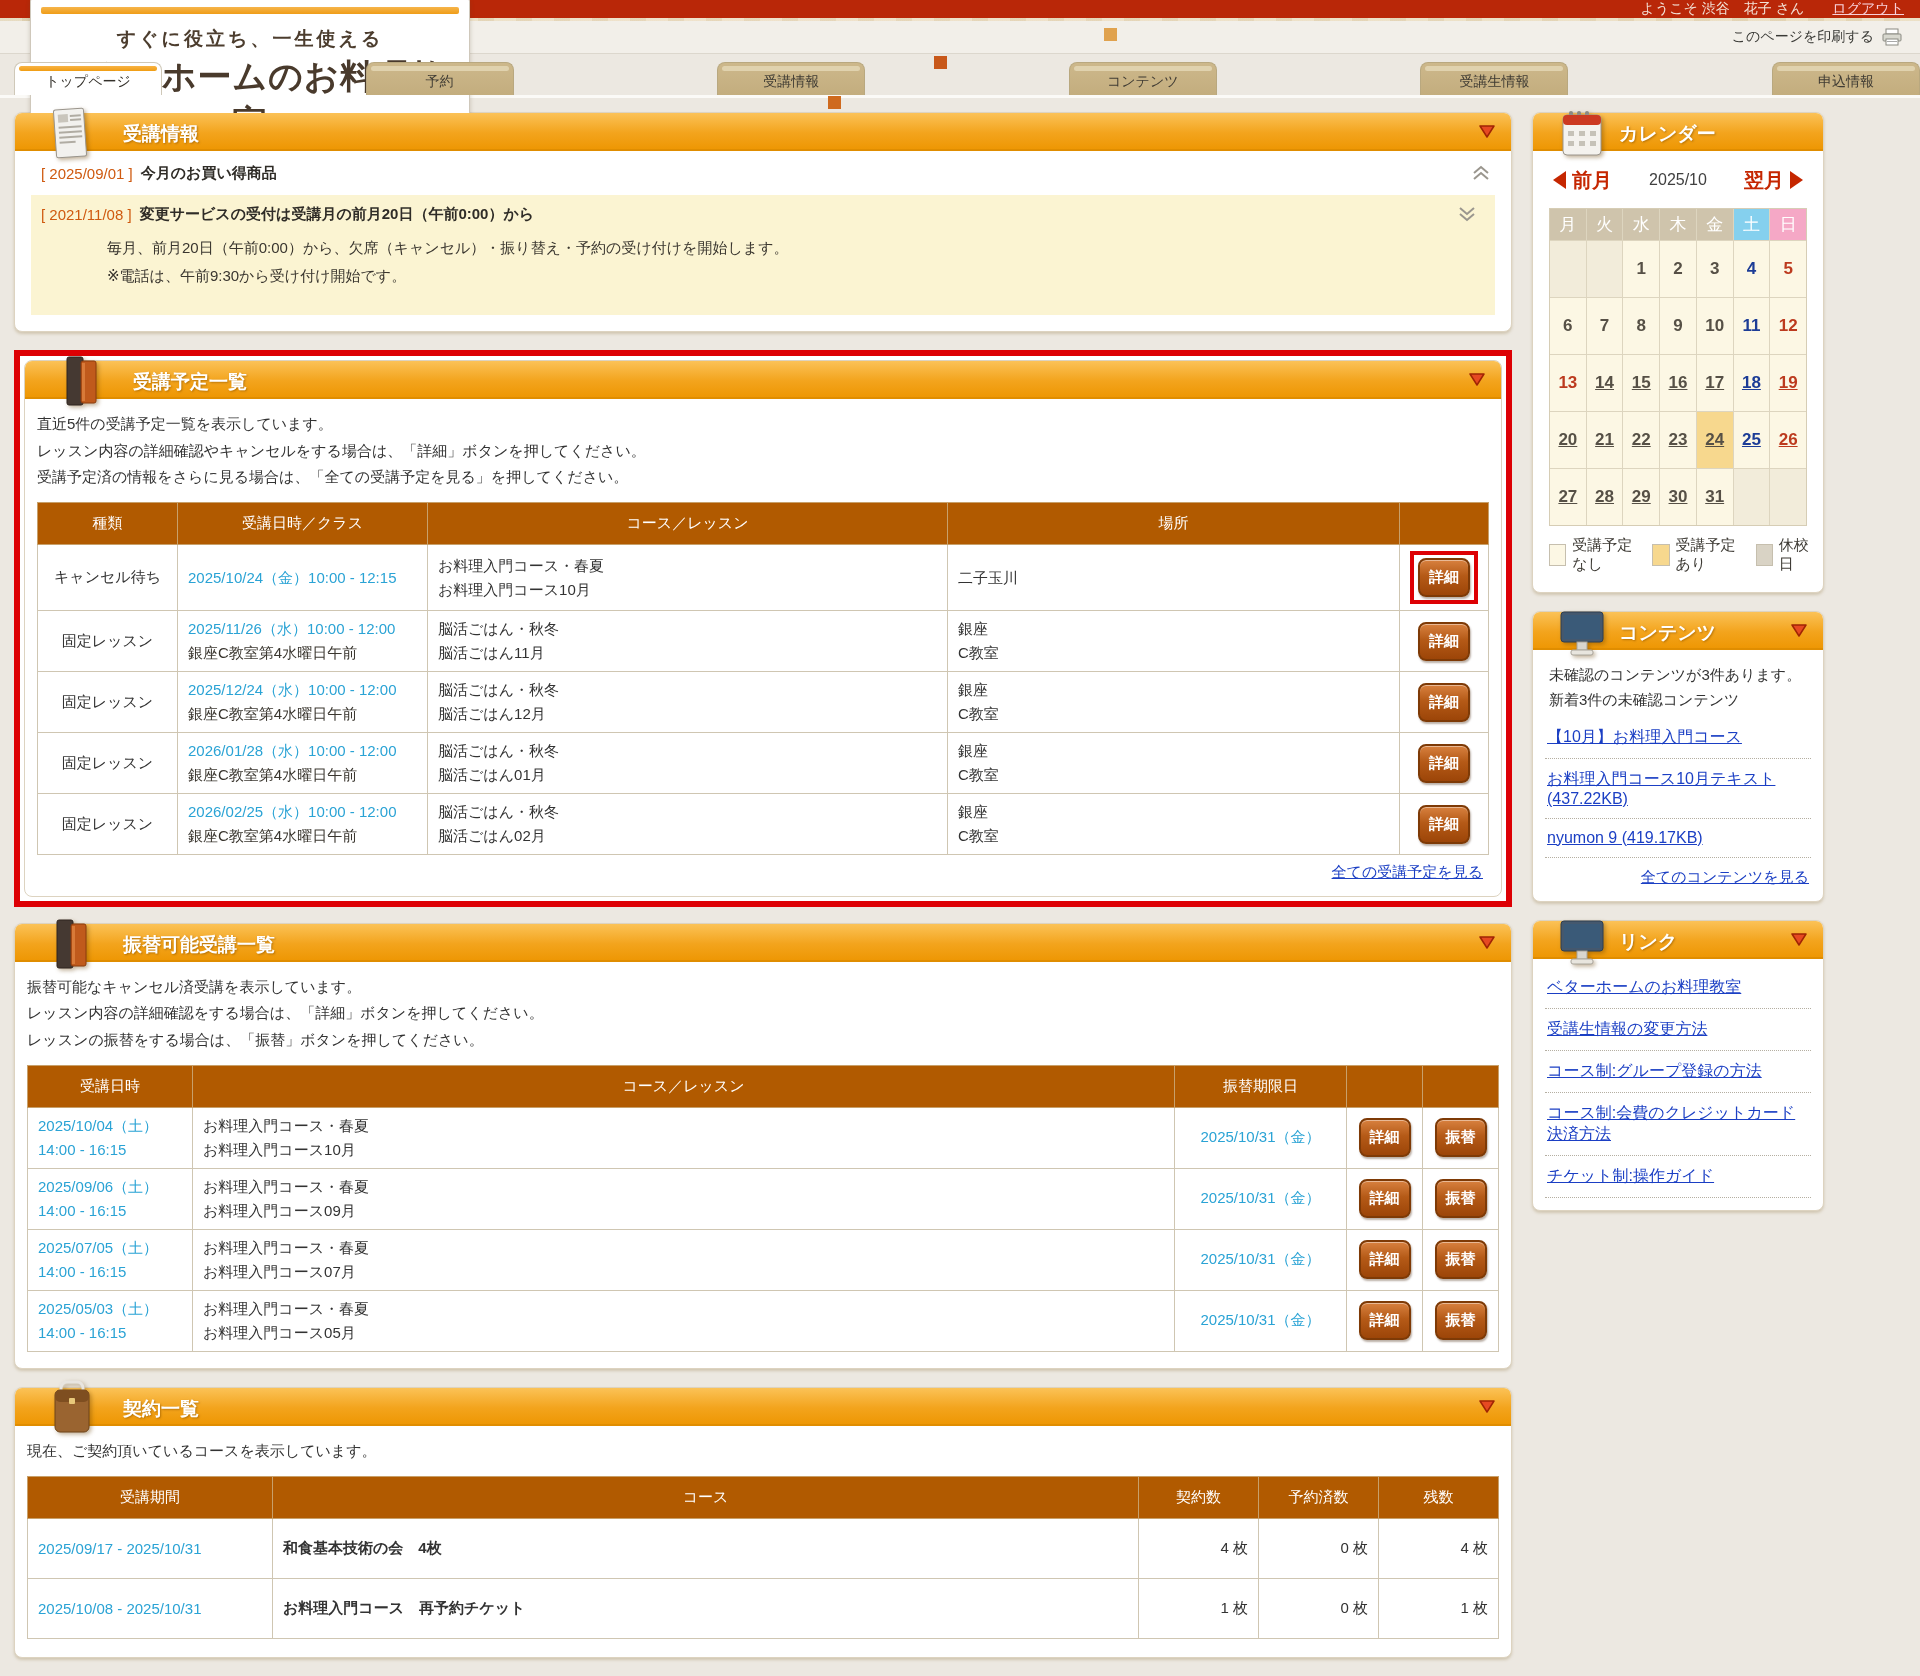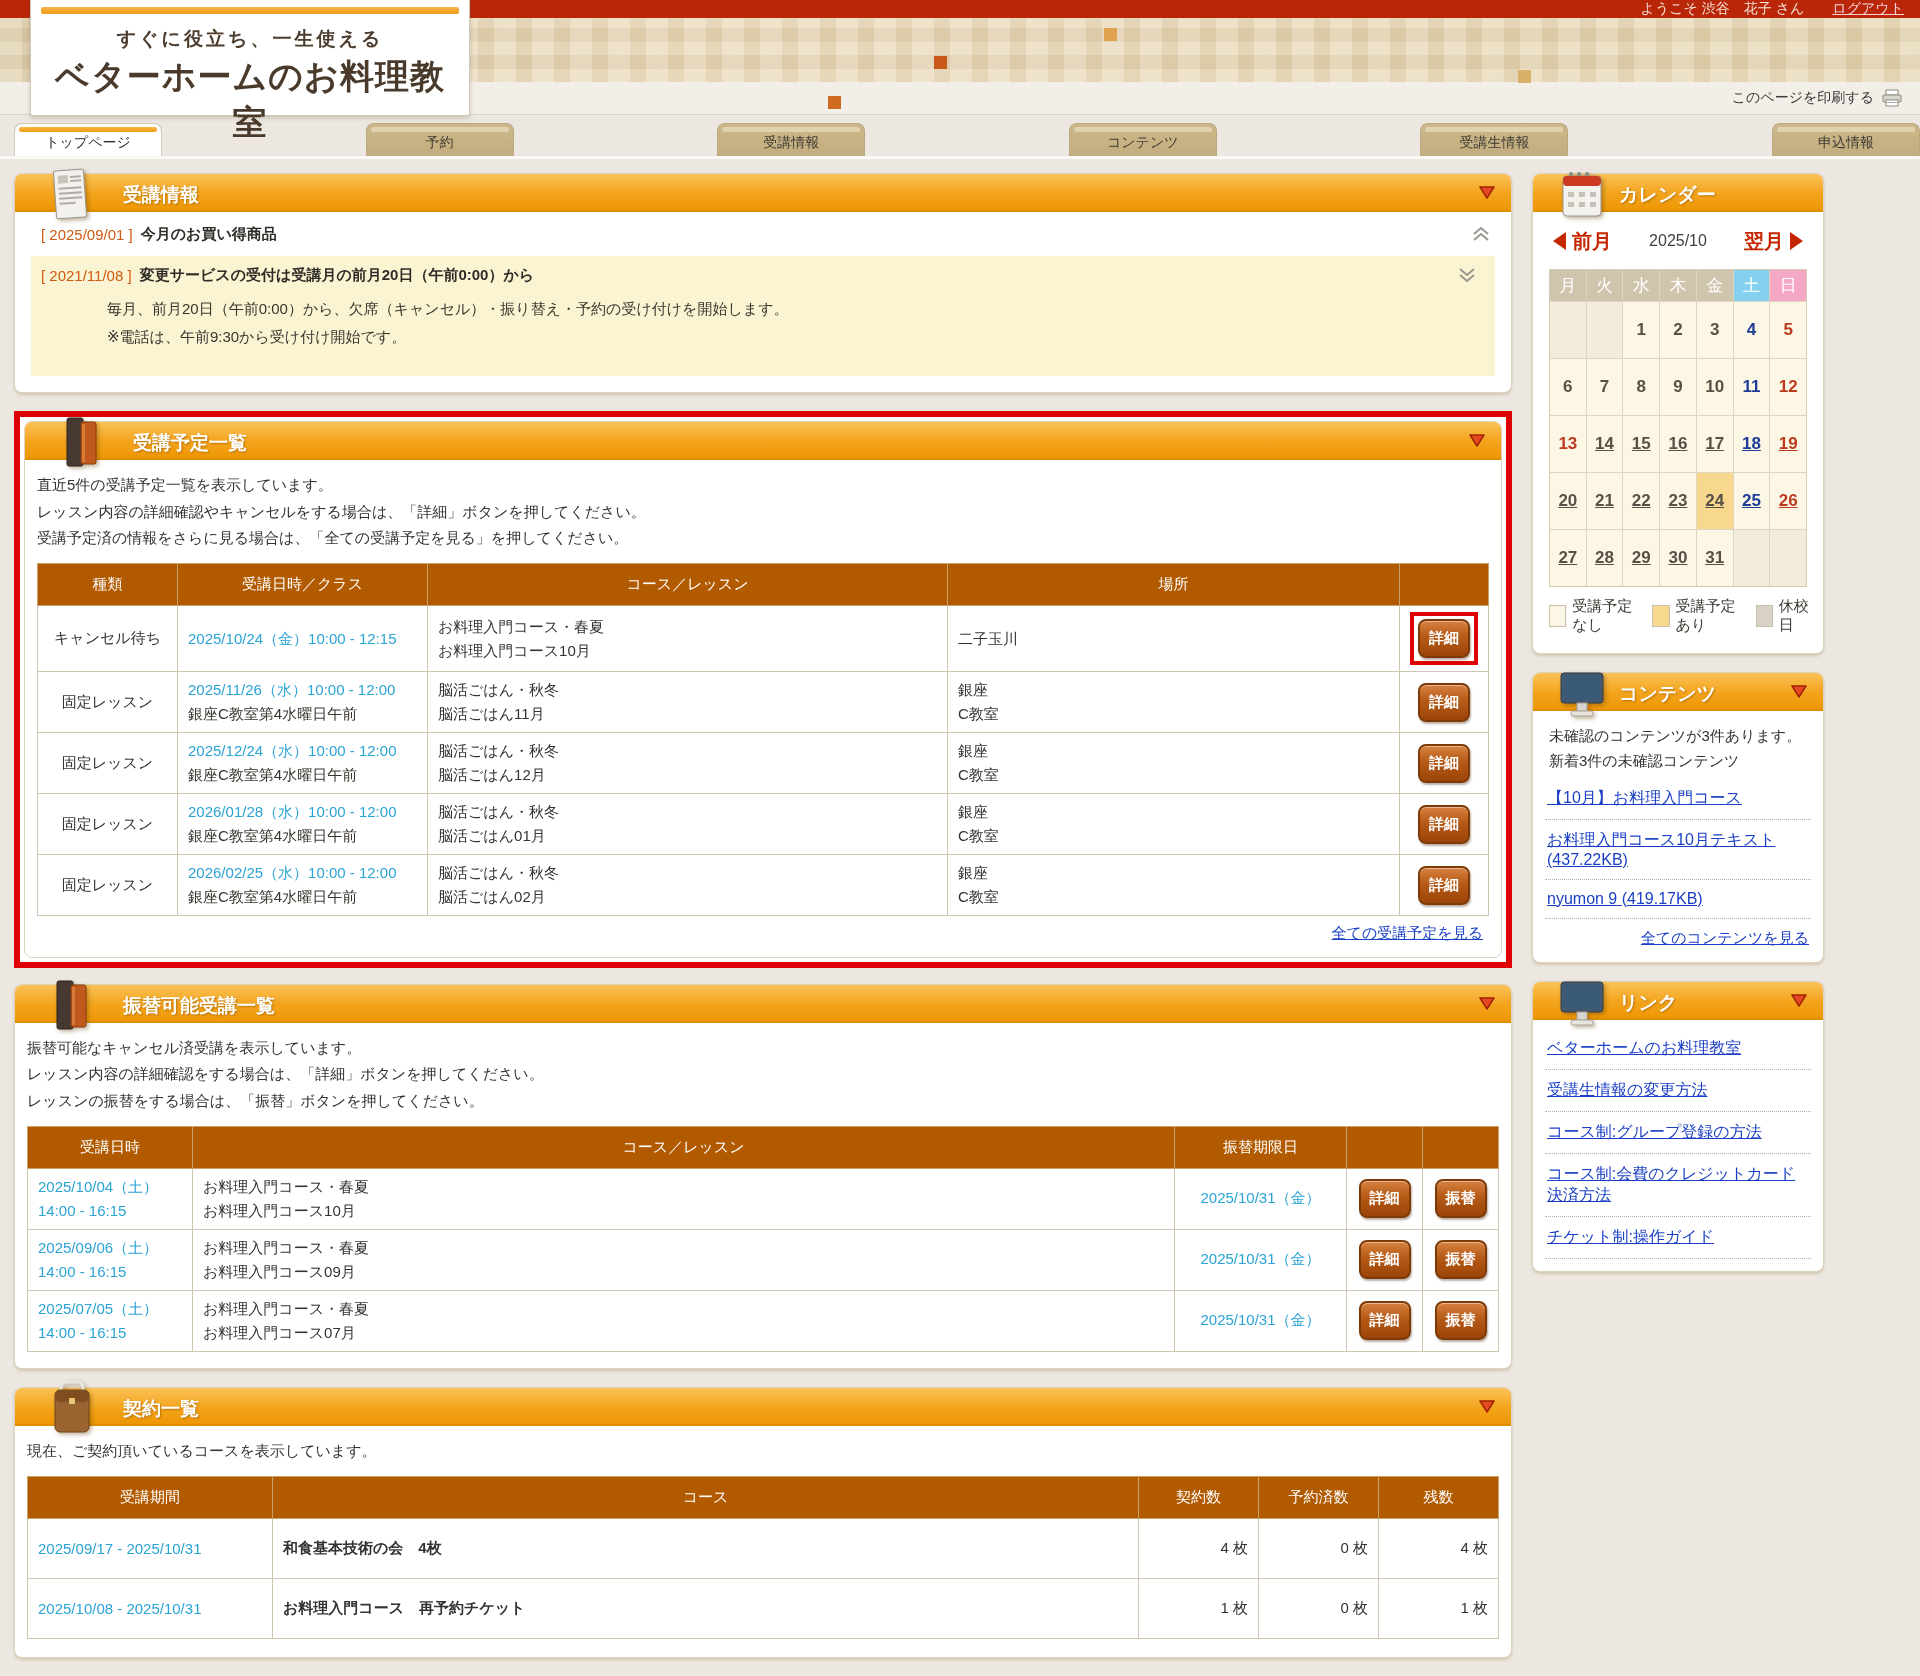--- a/index.html
+++ b/index.html
@@ -367,20 +367,30 @@
             <tr>
               <td class="cell-2line"><span class="date-link"><div>2025/07/05（土）</div><div>14:00 - 16:15</div></span></td>
               <td class="cell-2line">
                   <div>お料理入門コース・春夏</div>
                   <div>お料理入門コース07月</div>
                 </td>
               <td class="c-center"><span class="date-link">2025/10/31（金）</span></td>
               <td class="c-center"><span class="btn">詳細</span></td>
               <td class="c-center"><span class="btn">振替</span></td>
             </tr>
+            <tr>
+              <td class="cell-2line"><span class="date-link"><div>2025/05/03（土）</div><div>14:00 - 16:15</div></span></td>
+              <td class="cell-2line">
+                  <div>お料理入門コース・春夏</div>
+                  <div>お料理入門コース05月</div>
+                </td>
+              <td class="c-center"><span class="date-link">2025/10/31（金）</span></td>
+              <td class="c-center"><span class="btn">詳細</span></td>
+              <td class="c-center"><span class="btn">振替</span></td>
+            </tr>
           </tbody>
         </table>
       </section>
 
       <section class="panel">
         <div class="panel-head">
           <svg class="head-icon" viewBox="0 0 54 56">
             <rect x="16" y="2" width="22" height="14" rx="6" fill="none" stroke="#e8e5e0" stroke-width="3"></rect>
             <rect x="10" y="10" width="34" height="42" rx="5" fill="#9a6430" stroke="#6e4418"></rect>
             <rect x="10" y="10" width="34" height="12" rx="5" fill="#7e4e20"></rect>

